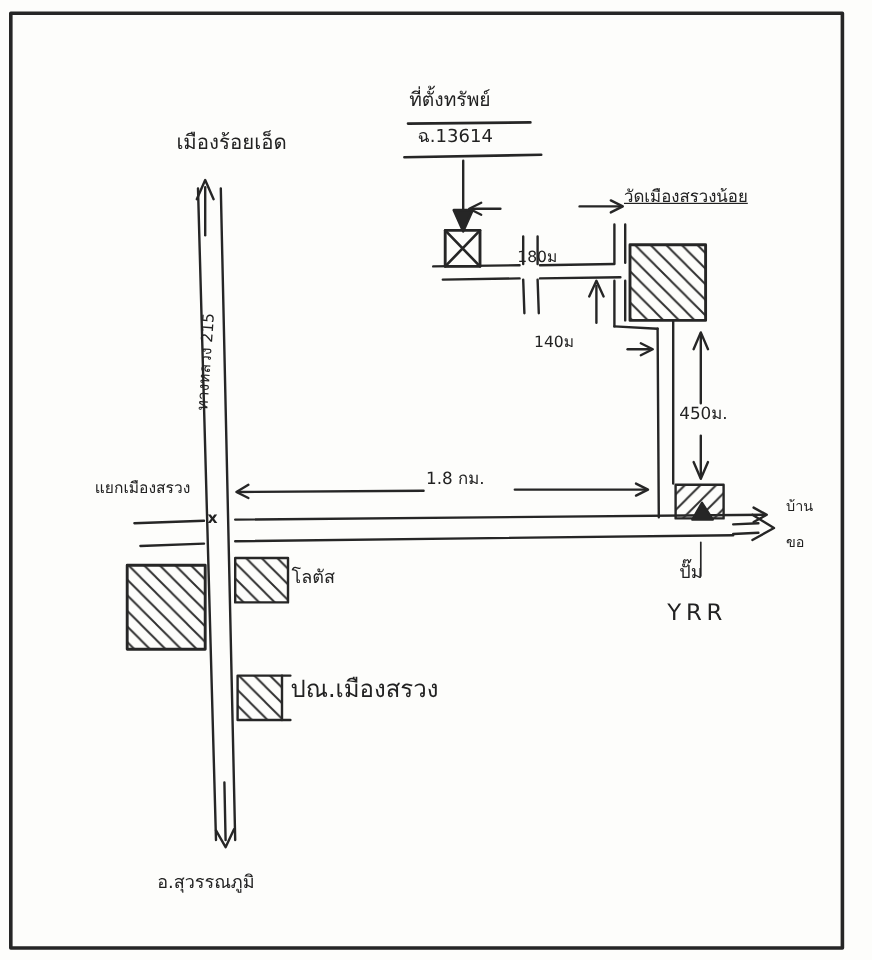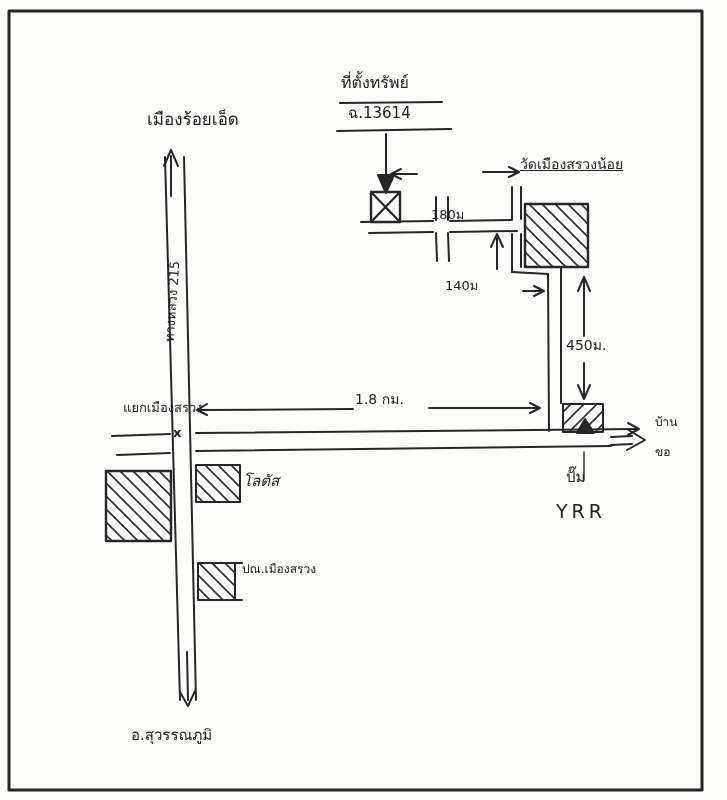--- a/index.html
+++ b/index.html
@@ -94,39 +94,39 @@
 
       <rect x="106" y="471" width="65" height="70" stroke-width="2.4" fill="url(#hA)"></rect>
       <rect x="196" y="465" width="44" height="37" fill="url(#hA)"></rect>
       <rect x="198" y="563" width="37" height="37" fill="url(#hA)"></rect>
       <path d="M235,563 L242,563 M235,600 L242,600"></path>
     </g>
   </svg>
 
   <div class="lbl" style="left:147px;top:110px;font-size:17px;">เมืองร้อยเอ็ด</div>
   <div class="lbl rot" style="left:110px;top:294px;width:126px;font-size:13px;">ทางหลวง 215</div>
-  <div class="lbl" style="left:79px;top:401px;font-size:13px;margin-left:44px;">แยกเมืองสรวง</div>
+  <div class="lbl" style="left:79px;top:401px;font-size:13px;">แยกเมืองสรวง</div>
   <div class="lbl" style="left:173px;top:426px;font-size:13px;font-weight:bold;">x</div>
 
   <div class="lbl" style="left:341px;top:74px;font-size:16px;">ที่ตั้งทรัพย์</div>
   <div class="lbl" style="left:348px;top:105px;font-size:15px;">ฉ.13614</div>
 
   <div class="lbl" style="left:431px;top:160px;font-size:13px;margin-top:48px;">180ม</div>
   <div class="lbl" style="left:520px;top:156px;font-size:14px;text-decoration:underline;">วัดเมืองสรวงน้อย</div>
   <div class="lbl" style="left:445px;top:279px;font-size:13px;">140ม</div>
   <div class="lbl" style="left:566px;top:337px;font-size:14px;text-align:right;">450ม.</div>
   <div class="lbl" style="left:355px;top:391px;font-size:14px;">1.8 กม.</div>
 
   <div class="lbl two-line" style="left:655px;top:407px;font-size:12px;line-height:30px;">
     <span>บ้าน</span>
     <span>ขอ</span>
   </div>
 
   <div class="lbl" style="left:566px;top:469px;font-size:15px;">ปั๊ม</div>
   <div class="lbl" style="left:556px;top:501px;font-size:19px;letter-spacing:4px;">YRR</div>
 
-  <div class="lbl" style="left:243px;top:473px;font-size:15px;font-style:italic;">โลตัส</div>
+  <div class="lbl" style="left:243px;top:473px;font-size:15px;">โลตัส</div>
 
 
-  <div class="lbl" style="left:242px;top:563px;font-size:12px;">ปณ.เมืองสรวง</div>
+  <div class="lbl" style="left:242px;top:563px;font-size:20px;">ปณ.เมืองสรวง</div>
   <div class="lbl" style="left:131px;top:727px;font-size:15px;text-align:right;">อ.สุวรรณภูมิ</div>
 
 </div>
 
 </body></html>

